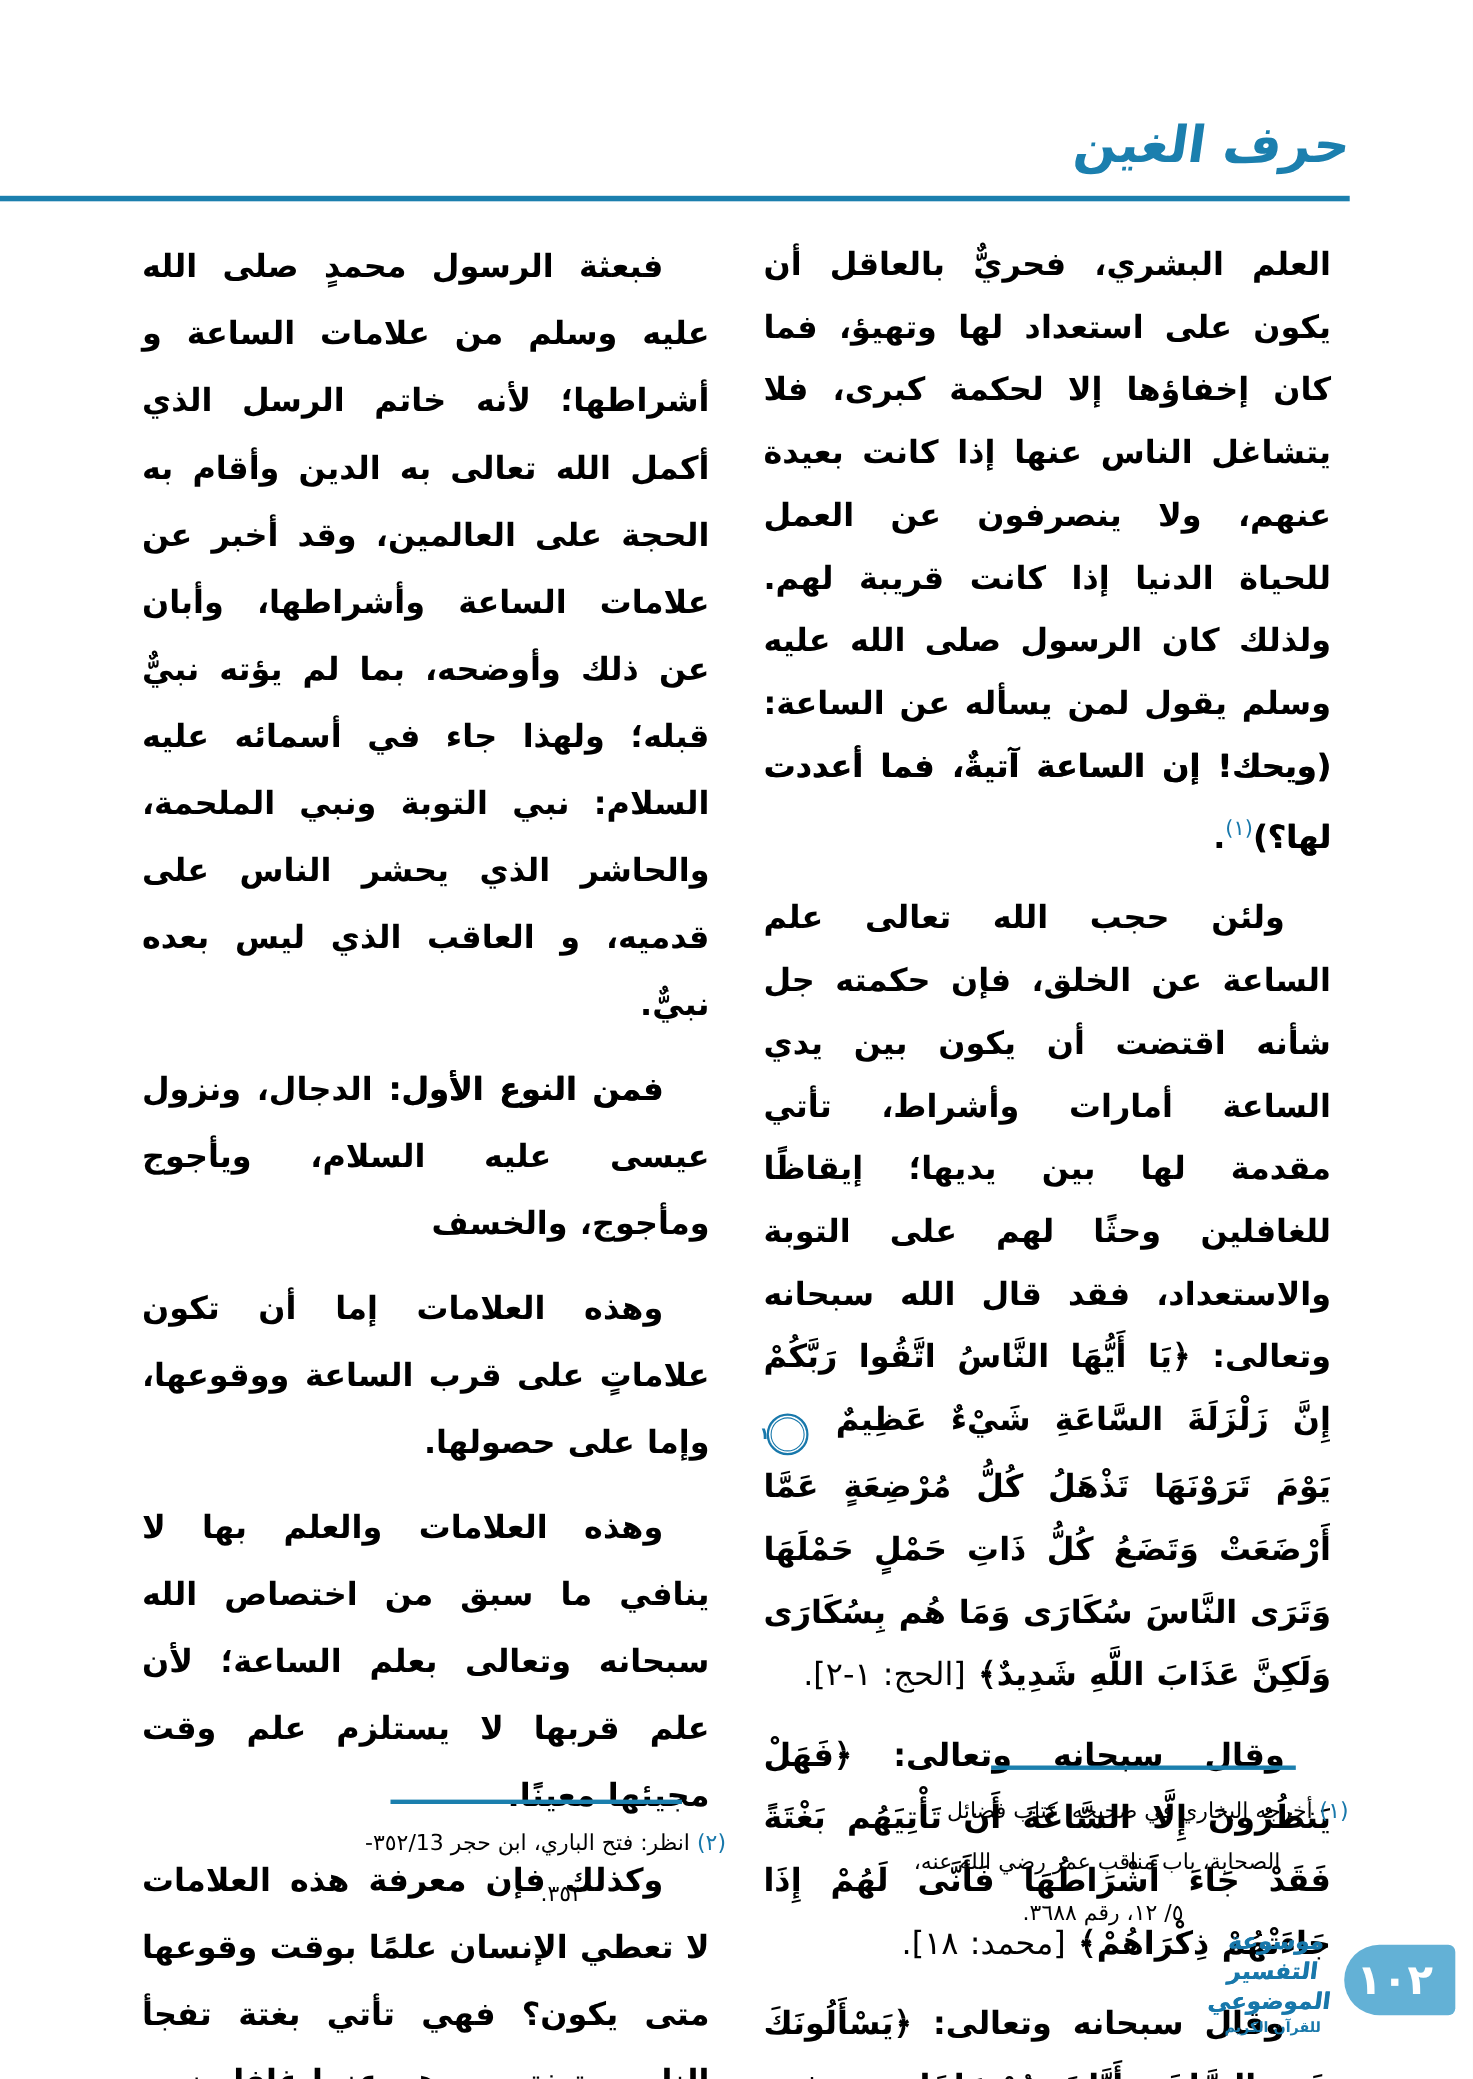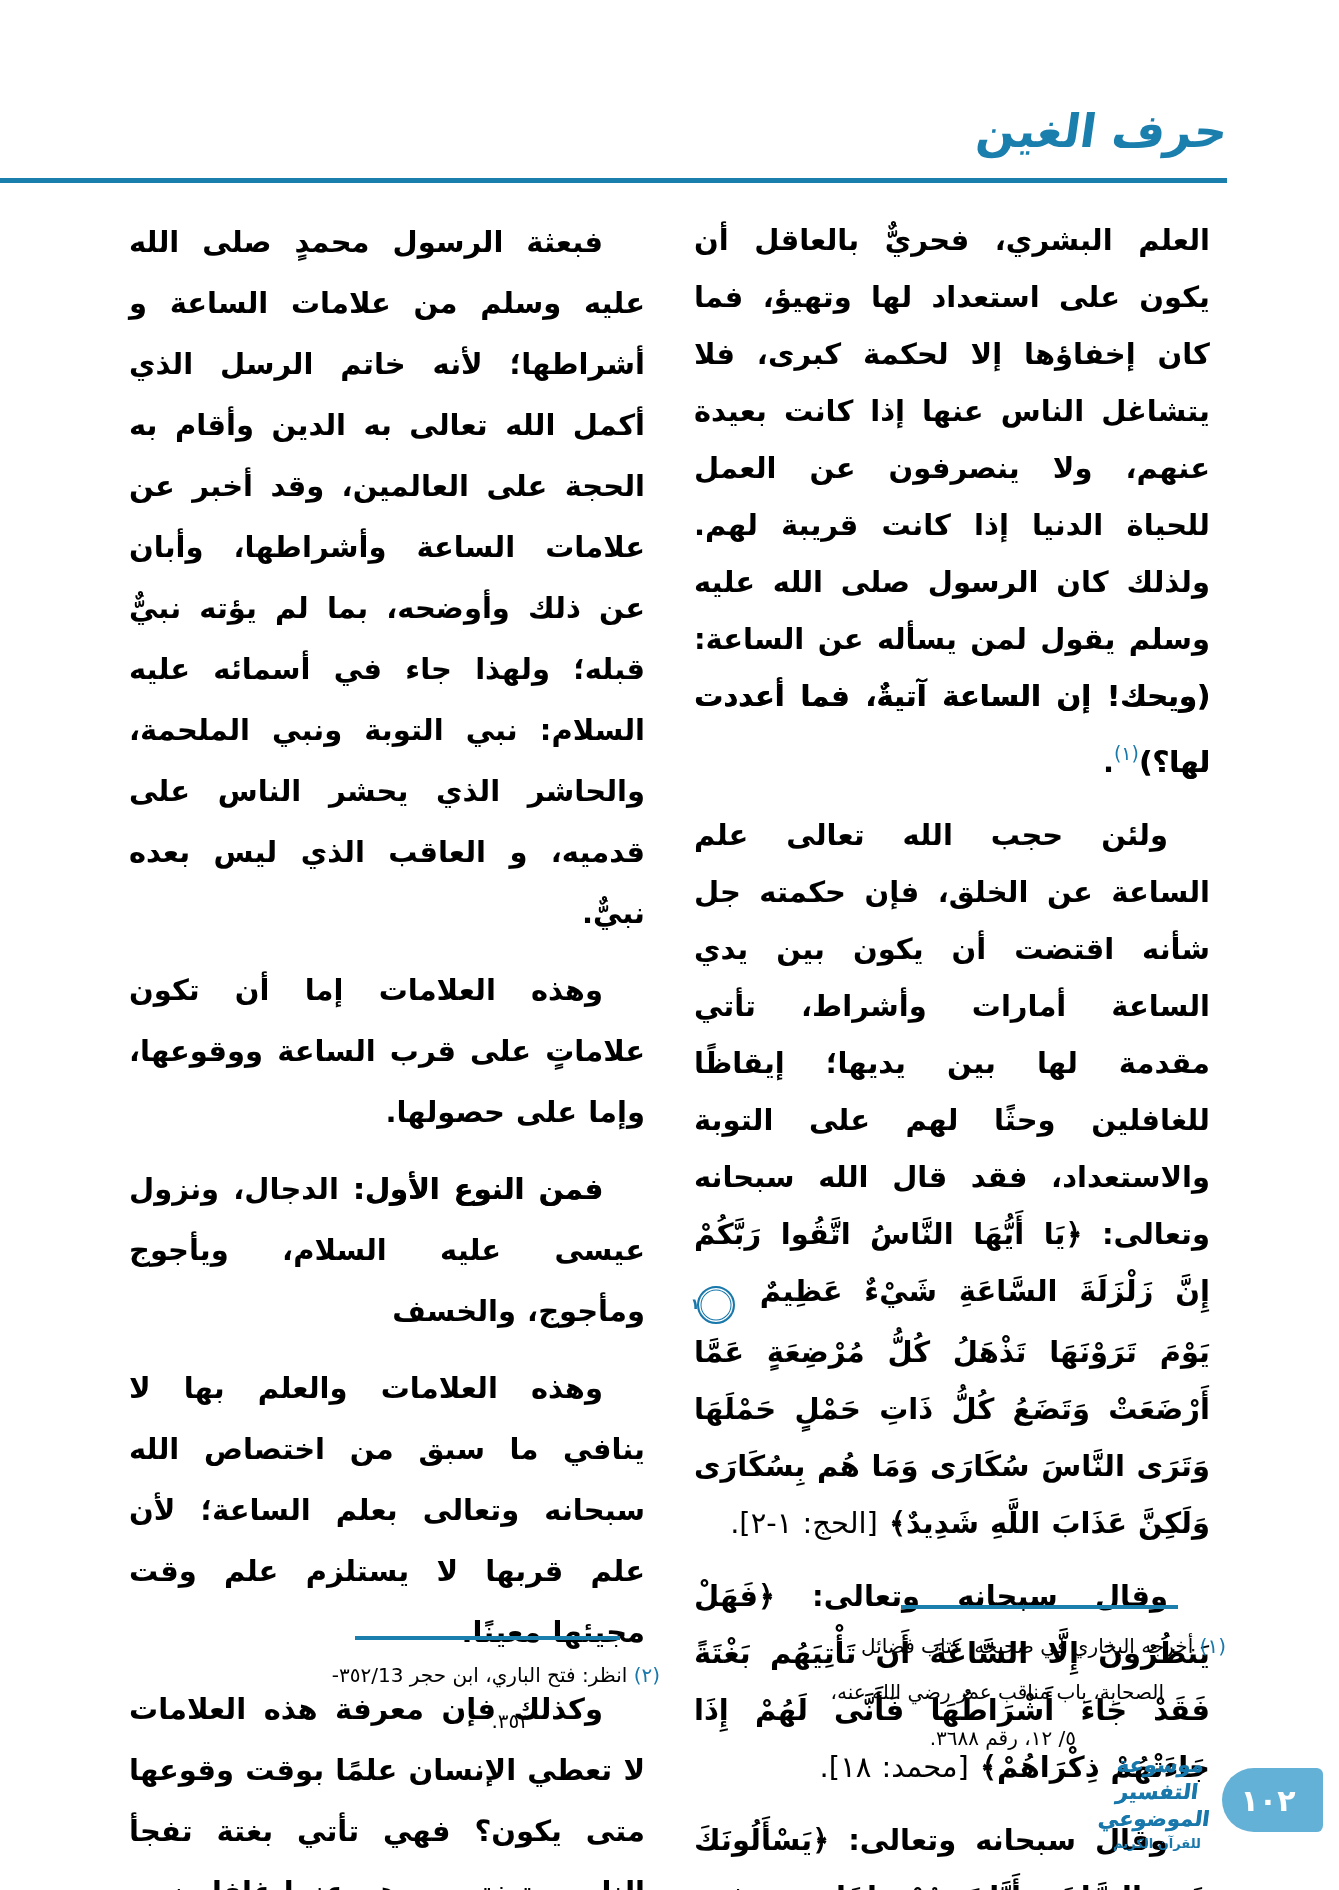--- a/index.html
+++ b/index.html
@@ -65,21 +65,21 @@
   }
   .logo-main {
     font-size:21px; font-weight:bold; line-height:27px;
     transform:skewX(-7deg); text-shadow:0.4px 0 currentColor;
   }
   .logo-sub { font-size:13px; font-weight:bold; margin-top:3px; }
   .page-badge {
     position:absolute; top:1768px; left:1222px; width:101px; height:64px;
     background:#63b1d6; border-radius:40px 8px 8px 40px;
     display:flex; align-items:center; justify-content:center;
-    color:#ffffff; font-size:30px; font-weight:bold;
+    color:#ffffff; font-size:38px; font-weight:bold;
     letter-spacing:9px; padding-right:9px; box-sizing:border-box;
   }
 </style>
 </head>
 <body>
 
 <div class="page">
 
   <div class="chapter-title">حرف الغين</div>
   <div class="header-rule"></div>
@@ -88,22 +88,22 @@
 
     <div class="col col-right">
       <p class="para"><span>العلم البشري، فحريٌّ بالعاقل أن يكون على استعداد لها وتهيؤ، فما كان إخفاؤها إلا لحكمة كبرى، فلا يتشاغل الناس عنها إذا كانت بعيدة عنهم، ولا ينصرفون عن العمل للحياة الدنيا إذا كانت قريبة لهم. ولذلك كان الرسول صلى الله عليه وسلم يقول لمن يسأله عن الساعة: </span><span class="r-hadith">(ويحك! إن الساعة آتيةٌ، فما أعددت لها؟)</span><span class="r-fnref">(١)</span><span>.</span></p>
       <p class="para indent"><span>ولئن حجب الله تعالى علم الساعة عن الخلق، فإن حكمته جل شأنه اقتضت أن يكون بين يدي الساعة أمارات وأشراط، تأتي مقدمة لها بين يديها؛ إيقاظًا للغافلين وحثًا لهم على التوبة والاستعداد، فقد قال الله سبحانه وتعالى: </span><span class="r-quran">﴿يَا أَيُّهَا النَّاسُ اتَّقُوا رَبَّكُمْ إِنَّ زَلْزَلَةَ السَّاعَةِ شَيْءٌ عَظِيمٌ </span><span class="ayah-circle">١</span><span class="r-quran"> يَوْمَ تَرَوْنَهَا تَذْهَلُ كُلُّ مُرْضِعَةٍ عَمَّا أَرْضَعَتْ وَتَضَعُ كُلُّ ذَاتِ حَمْلٍ حَمْلَهَا وَتَرَى النَّاسَ سُكَارَى وَمَا هُم بِسُكَارَى وَلَكِنَّ عَذَابَ اللَّهِ شَدِيدٌ﴾ </span><span class="r-cite">[الحج: ١-٢].</span></p>
       <p class="para indent"><span>وقال سبحانه وتعالى: </span><span class="r-quran">﴿فَهَلْ يَنظُرُونَ إِلَّا السَّاعَةَ أَن تَأْتِيَهُم بَغْتَةً فَقَدْ جَاءَ أَشْرَاطُهَا فَأَنَّى لَهُمْ إِذَا جَاءَتْهُمْ ذِكْرَاهُمْ﴾ </span><span class="r-cite">[محمد: ١٨].</span></p>
       <p class="para indent"><span>وقال سبحانه وتعالى: </span><span class="r-quran">﴿يَسْأَلُونَكَ عَنِ السَّاعَةِ أَيَّانَ مُرْسَاهَا </span><span class="ayah-circle">٤٢</span><span class="r-quran"> فِيمَ أَنتَ مِن ذِكْرَاهَا﴾ </span><span class="r-cite">[النازعات: ٤٢-٤٣].</span></p>
     </div>
 
     <div class="col col-left">
       <p class="para indent"><span>فبعثة الرسول محمدٍ صلى الله عليه وسلم من علامات الساعة و أشراطها؛ لأنه خاتم الرسل الذي أكمل الله تعالى به الدين وأقام به الحجة على العالمين، وقد أخبر عن علامات الساعة وأشراطها، وأبان عن ذلك وأوضحه، بما لم يؤته نبيٌّ قبله؛ ولهذا جاء في أسمائه عليه السلام: نبي التوبة ونبي الملحمة، والحاشر الذي يحشر الناس على قدميه، و العاقب الذي ليس بعده نبيٌّ.</span></p>
+      <p class="para indent"><span class="r-lead">فمن النوع الأول:</span><span> الدجال، ونزول عيسى عليه السلام، ويأجوج ومأجوج، والخسف</span></p>
       <p class="para indent"><span>وهذه العلامات إما أن تكون علاماتٍ على قرب الساعة ووقوعها، وإما على حصولها.</span></p>
-      <p class="para indent"><span class="r-lead">فمن النوع الأول:</span><span> الدجال، ونزول عيسى عليه السلام، ويأجوج ومأجوج، والخسف</span></p>
       <p class="para indent"><span>وهذه العلامات والعلم بها لا ينافي ما سبق من اختصاص الله سبحانه وتعالى بعلم الساعة؛ لأن علم قربها لا يستلزم علم وقت مجيئها معينًا.</span></p>
       <p class="para indent"><span>وكذلك فإن معرفة هذه العلامات لا تعطي الإنسان علمًا بوقت وقوعها متى يكون؟ فهي تأتي بغتة تفجأ الناس وتبغتهم، وهم عنها غافلون.</span></p>
     </div>
 
   </div>
 
   <div class="fn-block fn-right">
     <div class="fn-sep"></div>
     <div class="fn-line"><span class="fn-marker">(١)</span> <span>أخرجه البخاري في صحيحه، كتاب فضائل</span></div>
     <div class="fn-line fn-l2"><span>الصحابة، باب مناقب عمر رضي الله عنه،</span></div>

